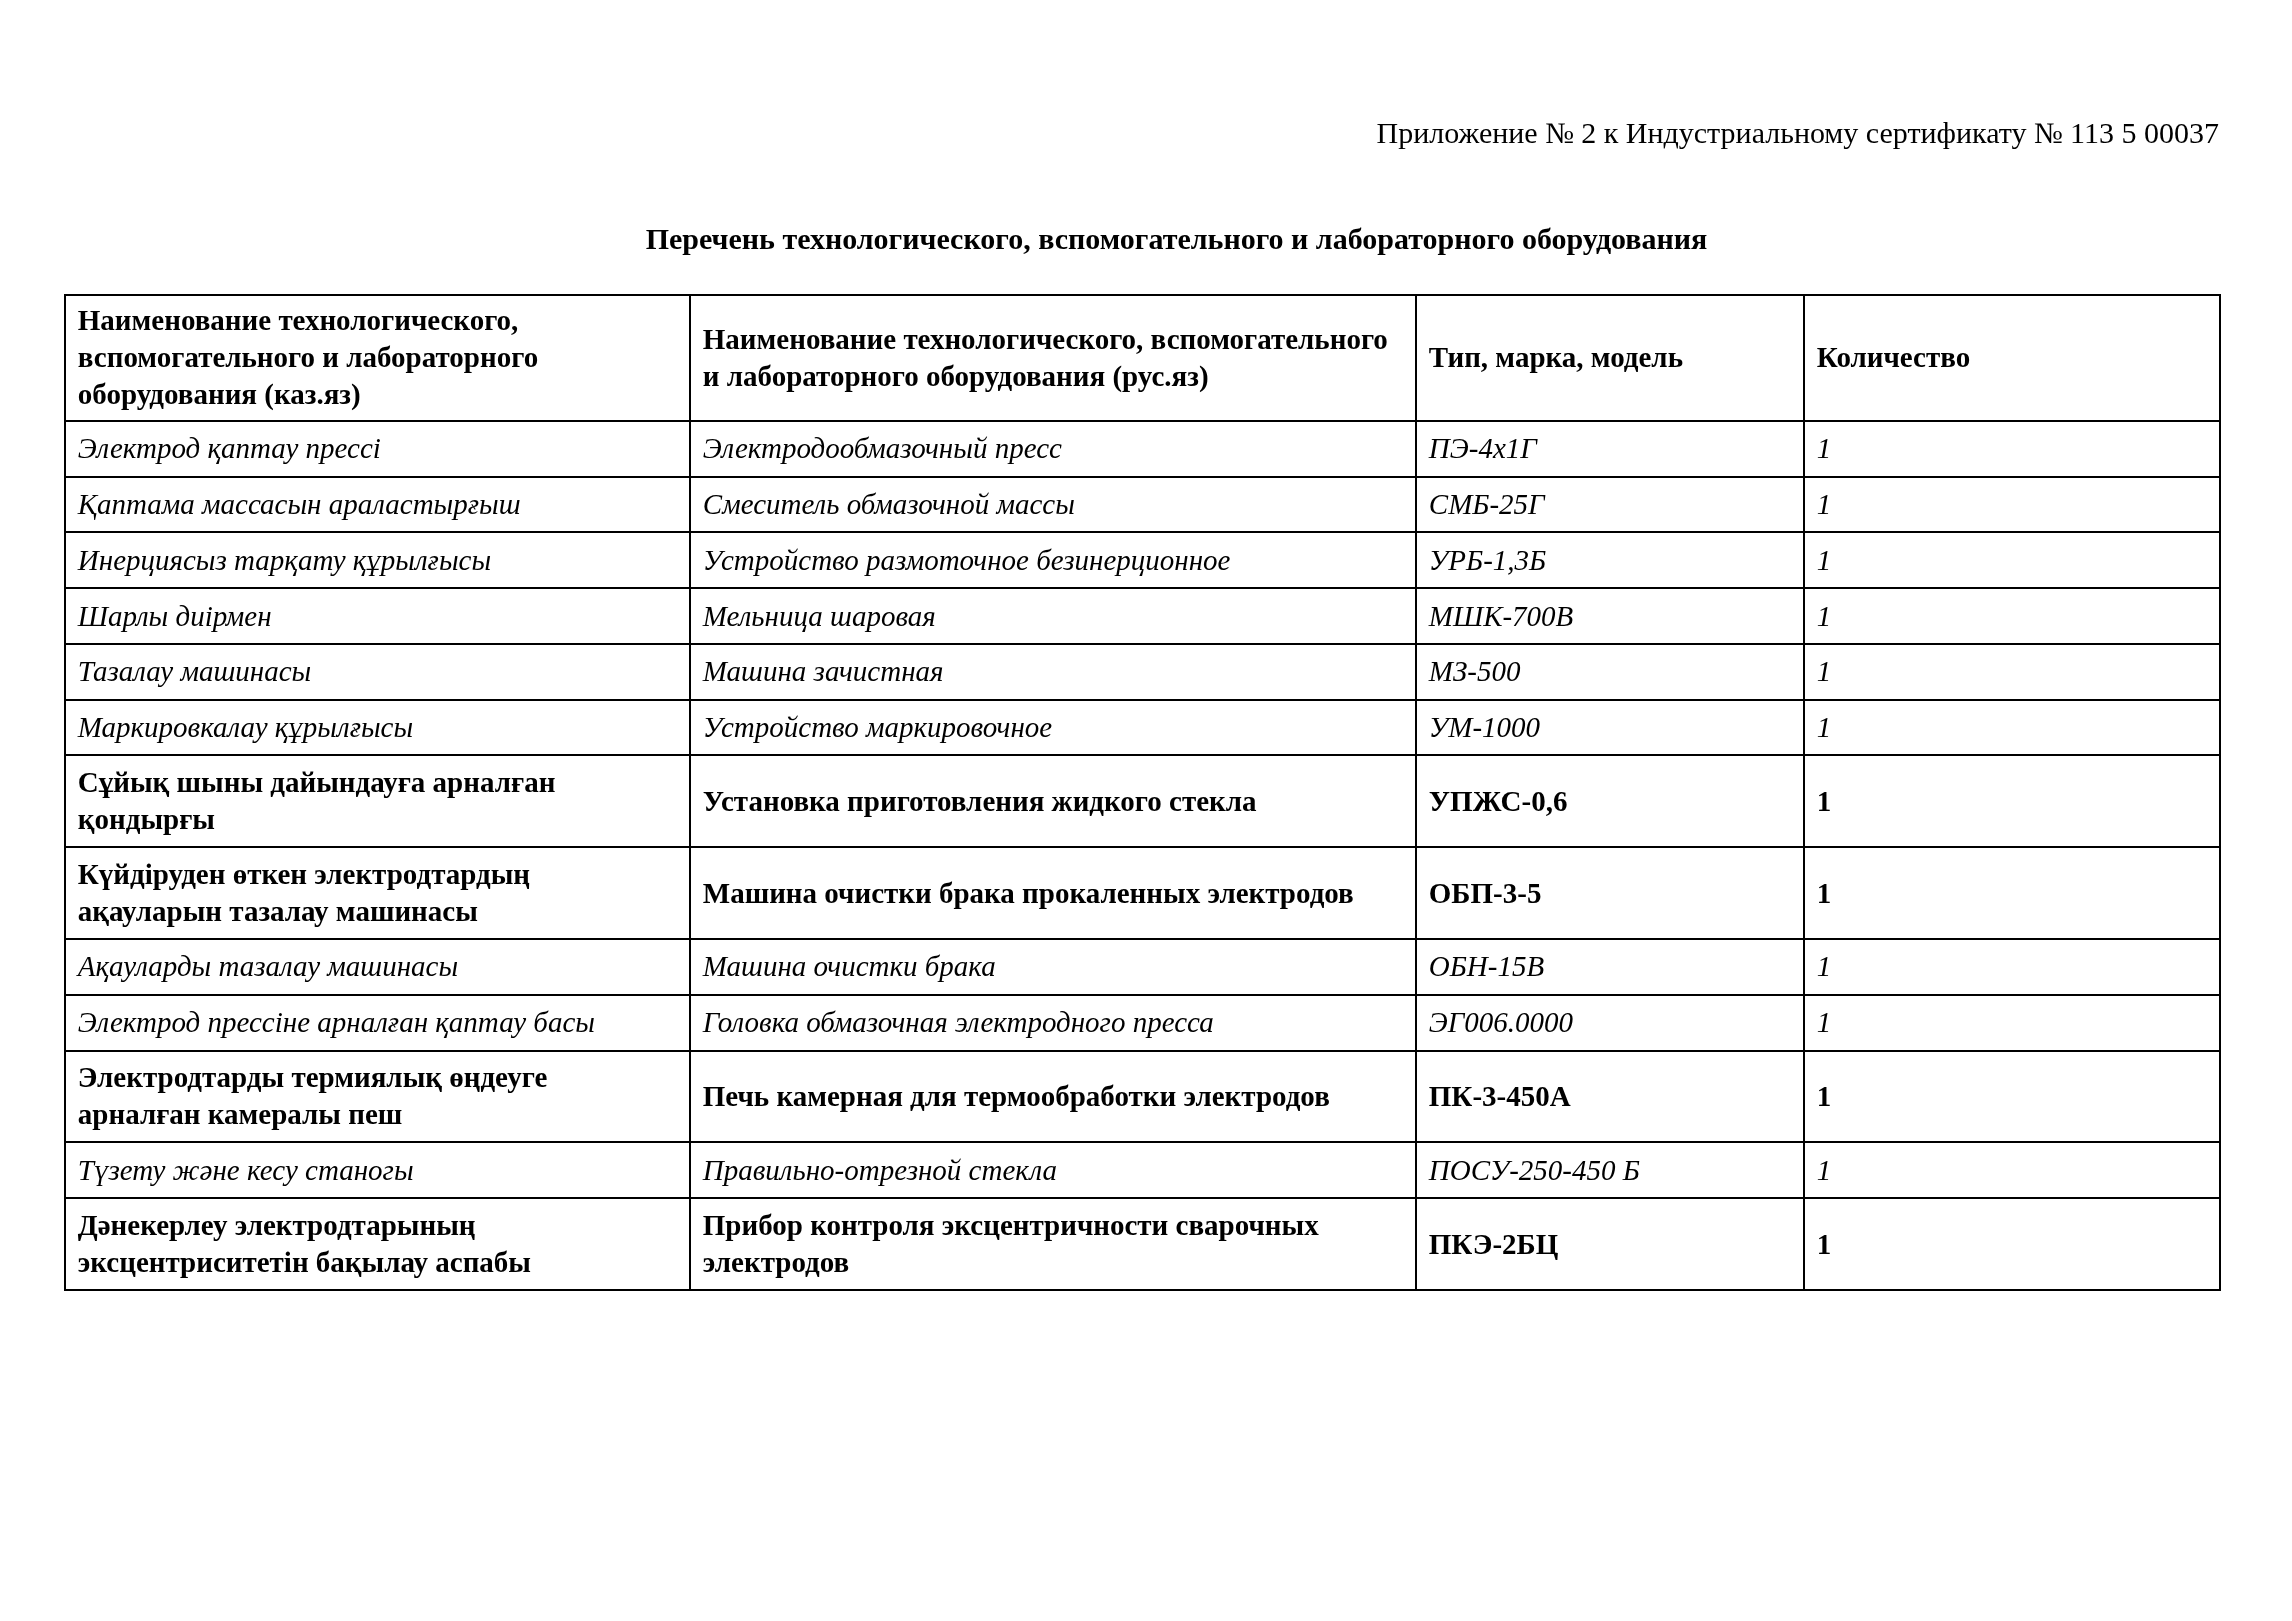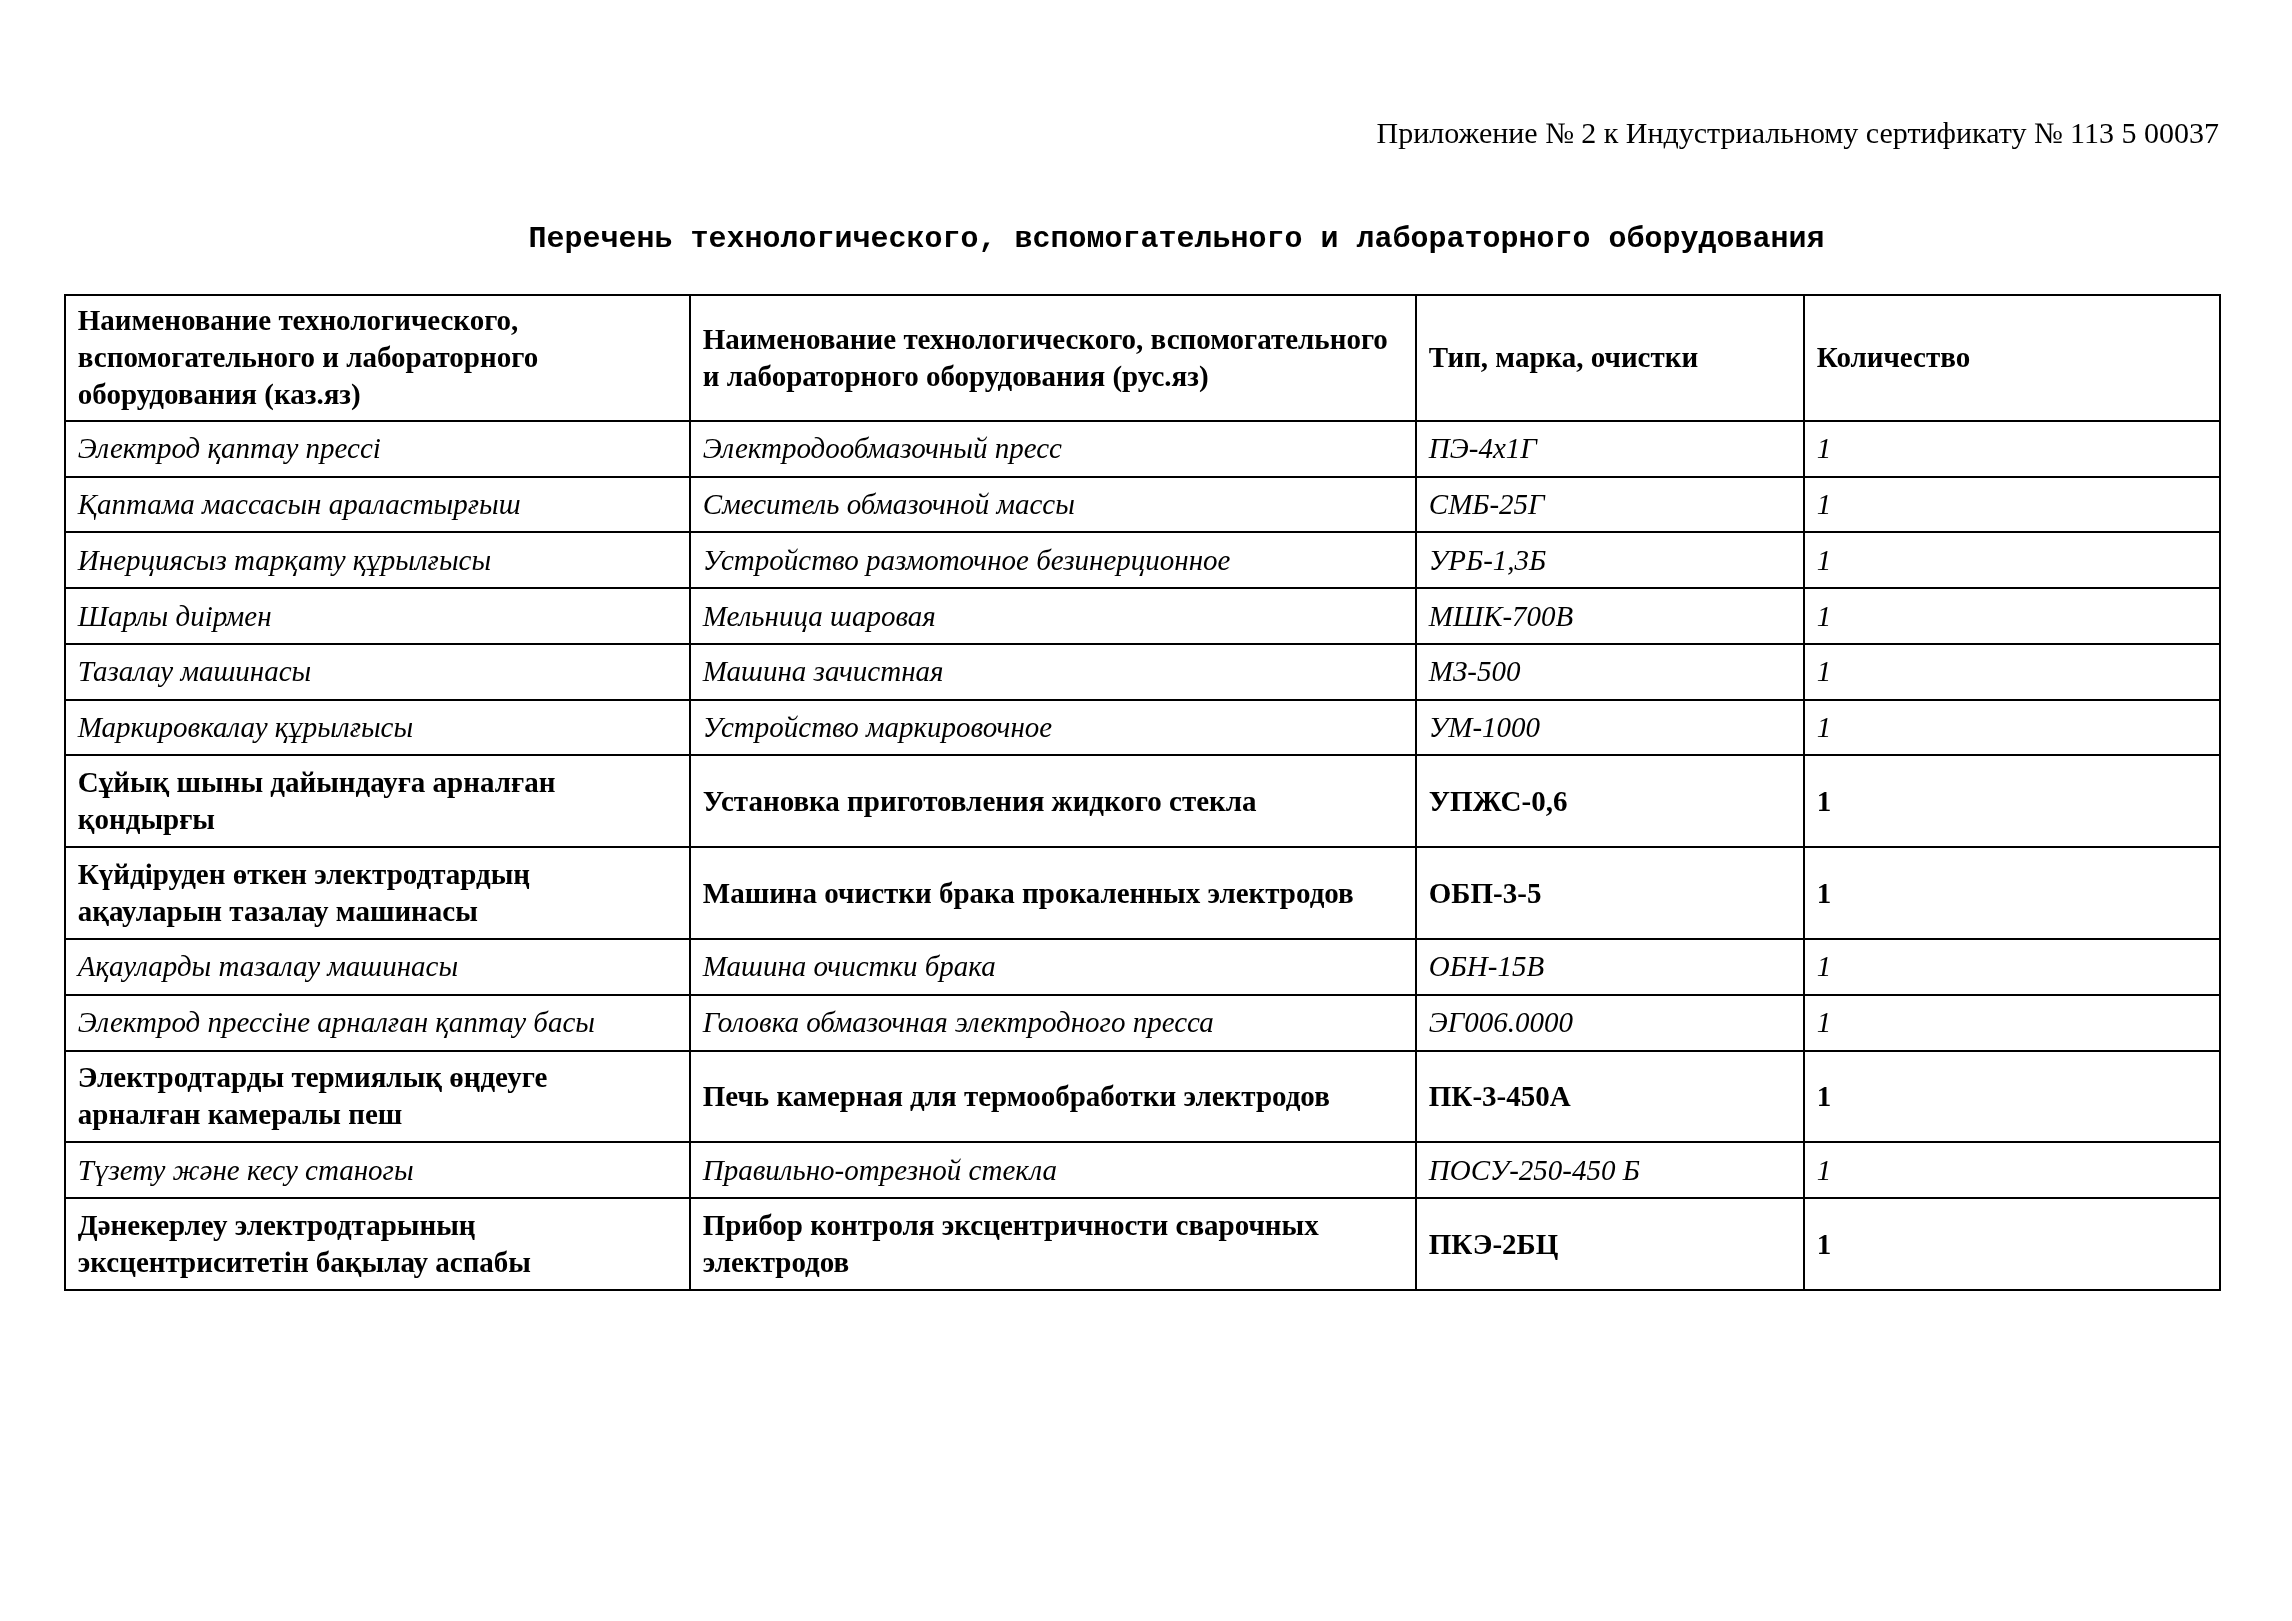--- a/index.html
+++ b/index.html
@@ -27,21 +27,20 @@
       position: absolute;
       left: 0;
       width: 100%;
       top: 222px;
       text-align: center;
       font-size: 30px;
       font-weight: bold;
       padding-left: 60px;
       box-sizing: border-box;
       white-space: nowrap;
-      font-family: Liberation Mono, monospace;
     }
     table.equipment {
       position: absolute;
       left: 64px;
       top: 294px;
       width: 2155px;
       border-collapse: collapse;
       table-layout: fixed;
       font-size: 29px;
       line-height: 37px;
@@ -77,21 +76,21 @@
   <colgroup>
     <col class="c1">
       <col class="c2">
       <col class="c3">
       <col class="c4">
   </colgroup>
   <thead>
     <tr>
       <th>Наименование технологического, вспомогательного и лабораторного оборудования (каз.яз)</th>
       <th>Наименование технологического, вспомогательного и лабораторного оборудования (рус.яз)</th>
-      <th>Тип, марка, очистки</th>
+      <th>Тип, марка, модель</th>
       <th>Количество</th>
     </tr>
   </thead>
   <tbody>
     <tr class="single">
       <td>Электрод қаптау прессі</td>
       <td>Электродообмазочный пресс</td>
       <td>ПЭ-4х1Г</td>
       <td>1</td>
     </tr>

